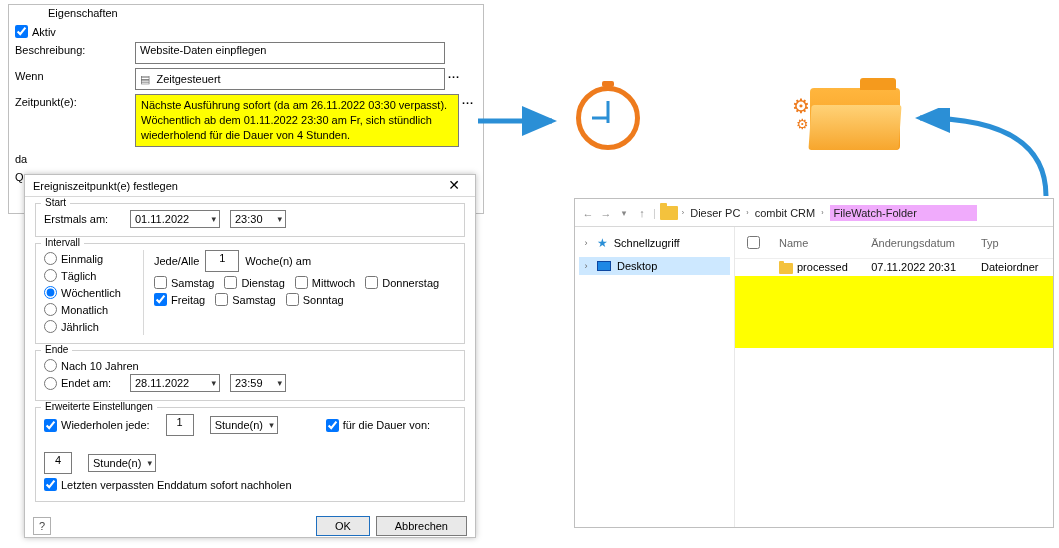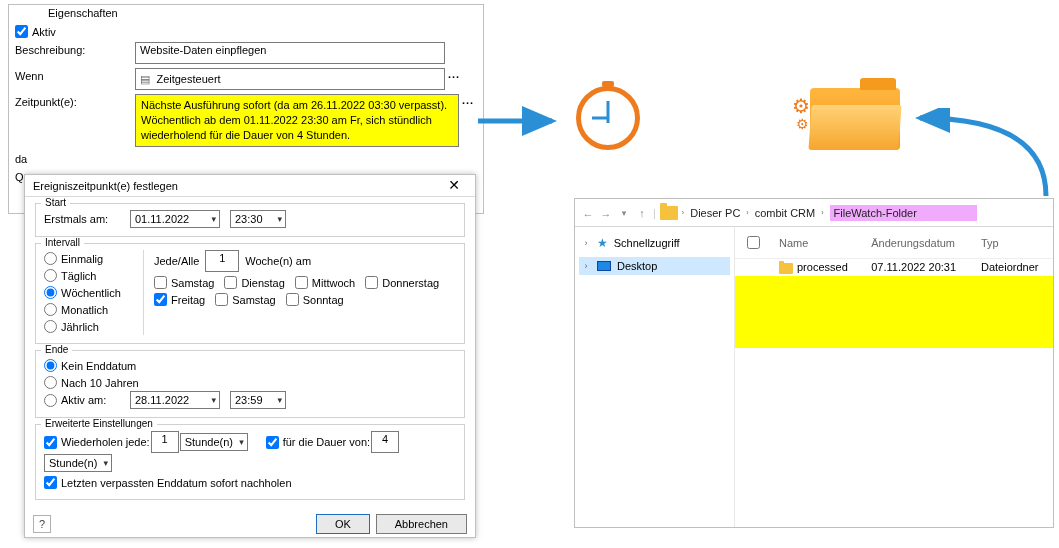--- a/index.html
+++ b/index.html
@@ -181,40 +181,36 @@
               <input type="checkbox" style="">
               <span>Sonntag</span>
             </label>
         </div>
       </div>
     </div>
 
     <div class="group">
       <div class="group-title">Ende</div>
       <div><label class="radio">
-            <input type="radio" name="en" checked="" style="">
-            <span>Kein Enddatum</span>
-          </label></div>
-      <div><label class="radio">
             <input type="radio" name="en" style="">
             <span>Nach 10 Jahren</span>
           </label></div>
       <div style="display:flex;align-items:center;gap:10px">
         <label class="radio" style="width:76px">
             <input type="radio" name="en" style="">
-            <span>Aktiv am:</span>
+            <span>Endet am:</span>
           </label>
         <div class="sel" style="width:90px">28.11.2022</div>
         <div class="sel" style="width:56px">23:59</div>
       </div>
     </div>
 
     <div class="group">
       <div class="group-title">Erweiterte Einstellungen</div>
-      <div style="display:flex;align-items:center;gap:1px;flex-wrap:wrap">
+      <div style="display:flex;align-items:center;gap:16px;flex-wrap:wrap">
         <label class="cb">
             <input type="checkbox" checked="" style="">
             <span>Wiederholen jede:</span>
           </label>
         <div class="txt" style="width:28px;text-align:center">1</div>
         <div class="sel" style="width:68px">Stunde(n)</div>
         <span style="width:16px"></span>
         <label class="cb">
             <input type="checkbox" checked="" style="">
             <span>für die Dauer von:</span>

